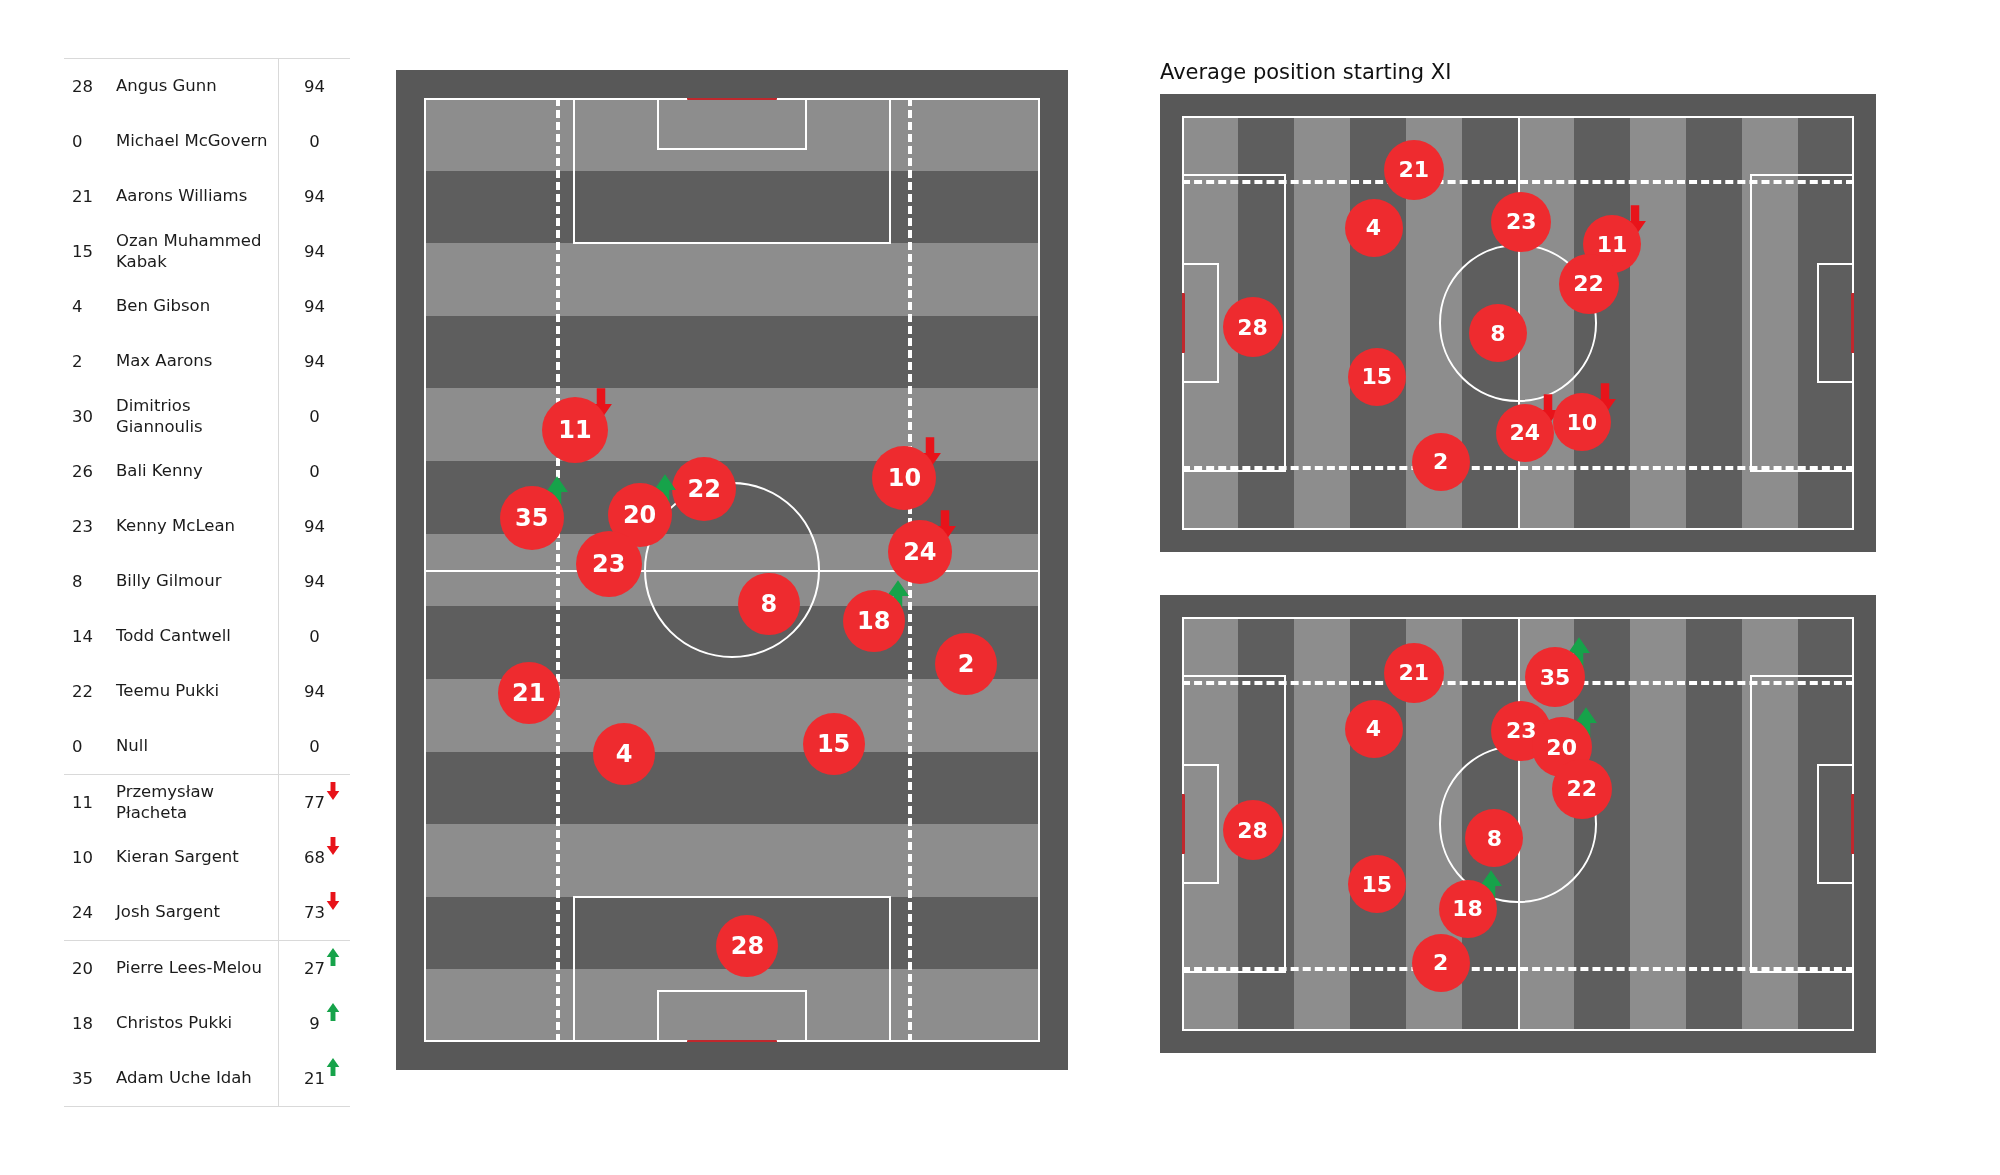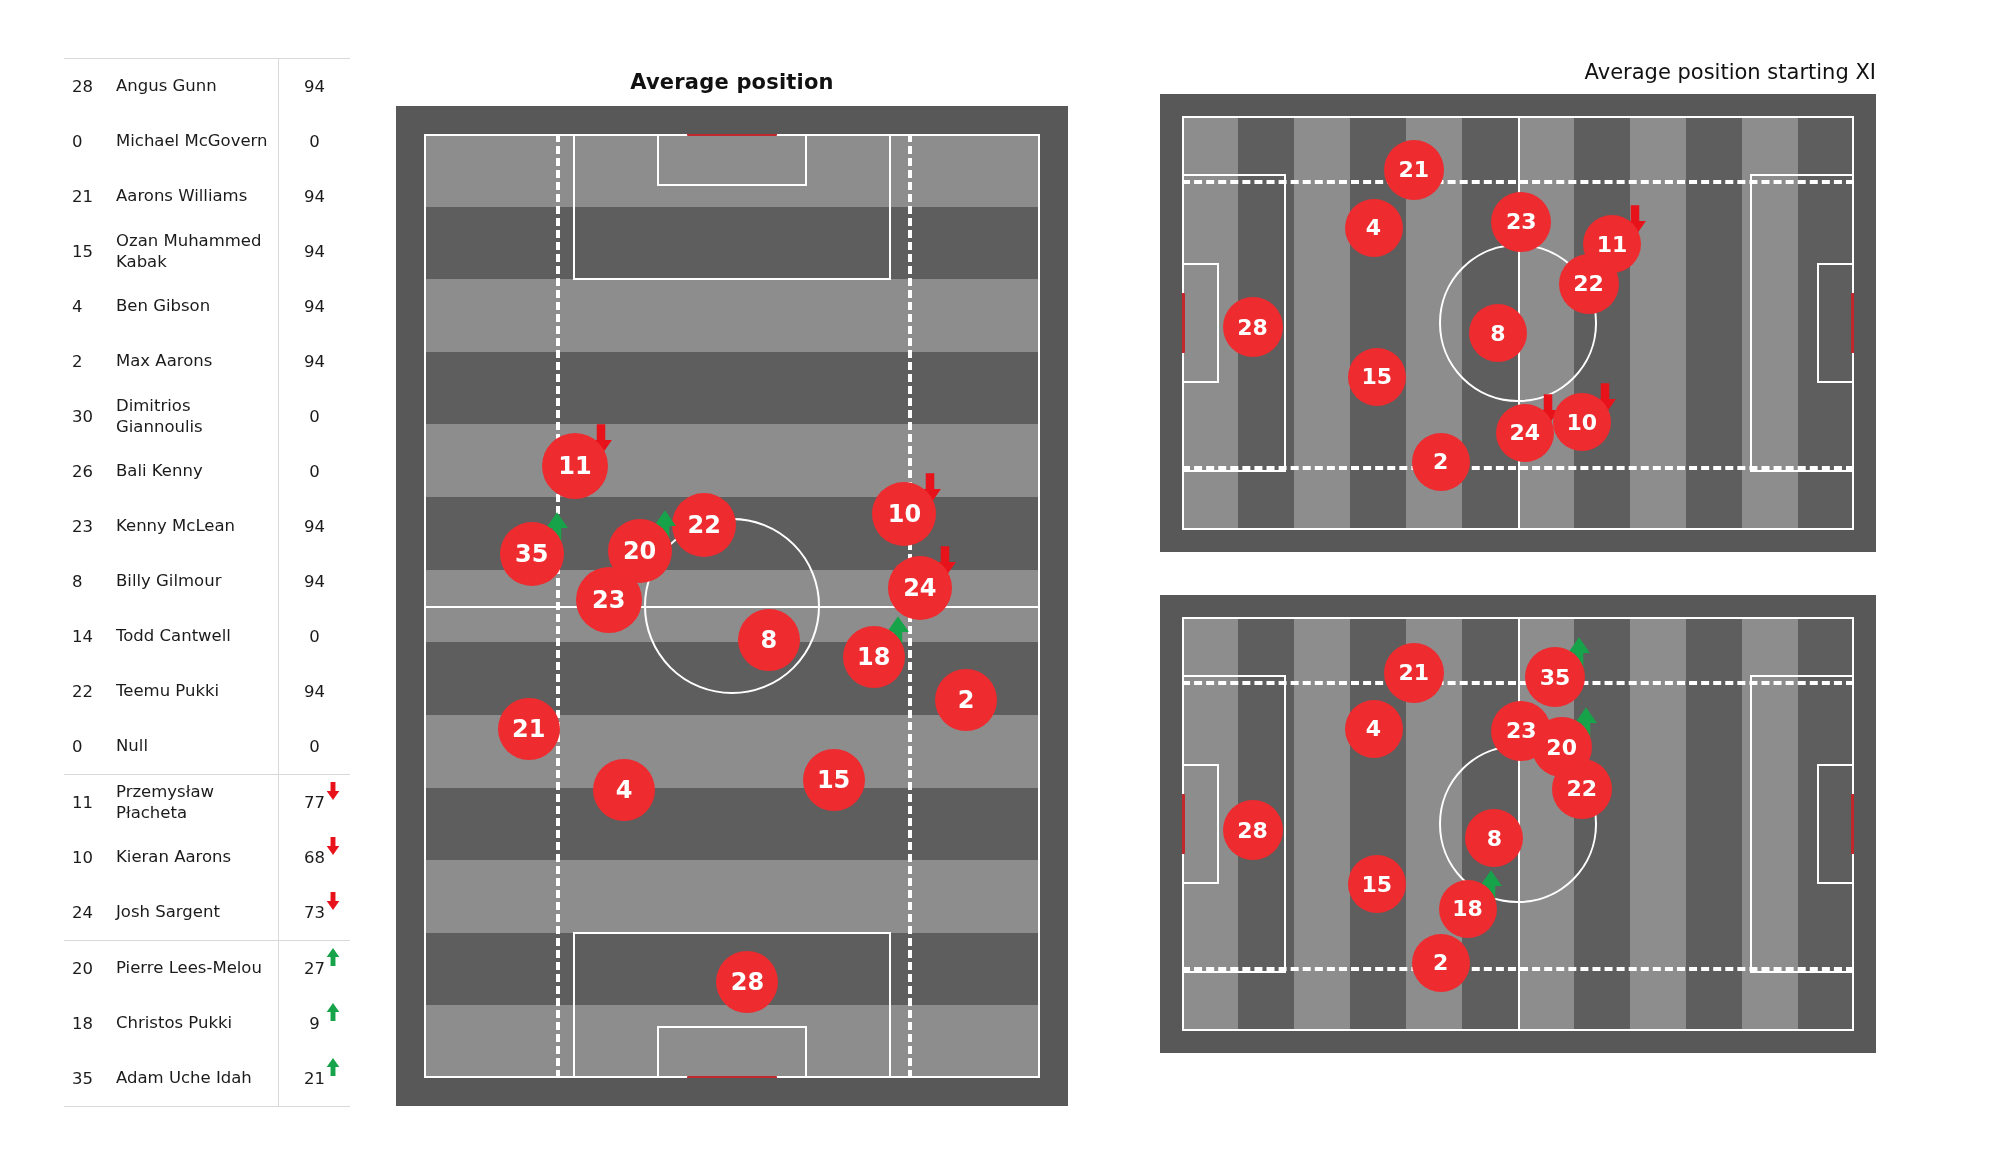--- a/index.html
+++ b/index.html
@@ -78,21 +78,21 @@
   }
   .pm-arrow{
     position:absolute;width:26px;height:34px;
     transform:translate(-50%,-50%);
   }
 
   
   #start-wrap{position:absolute;left:1160px;top:60px;width:716px;}
   #final-wrap{position:absolute;left:1160px;top:595px;width:716px;}
   .sub-title{
-    text-align:right;font-size:21px;color:#111;margin:0 0 10px 0;font-weight:normal;
+    text-align:left;font-size:21px;color:#111;margin:0 0 10px 0;font-weight:normal;
   }
 </style>
 </head>
 <body>
 
 <div id="lineup-table">
     <div class="tbl-section">
       <div class="tbl-row">
         <div class="c-num">28</div>
         <div class="c-name">Angus Gunn</div>
@@ -191,21 +191,21 @@
         <div class="c-name">Przemysław Płacheta</div>
         <div class="c-min">
           <span>77</span>
           <span class="arr-down"><svg viewBox="0 0 20 28" width="14" height="20">
               <path d="M6.5 1 L13.5 1 L13.5 14 L19 14 L10 27 L1 14 L6.5 14 Z" fill="#e8131a"></path>
             </svg></span>
         </div>
       </div>
       <div class="tbl-row">
         <div class="c-num">10</div>
-        <div class="c-name">Kieran Aarons</div>
+        <div class="c-name">Kieran Sargent</div>
         <div class="c-min">
           <span>68</span>
           <span class="arr-down"><svg viewBox="0 0 20 28" width="14" height="20">
               <path d="M6.5 1 L13.5 1 L13.5 14 L19 14 L10 27 L1 14 L6.5 14 Z" fill="#e8131a"></path>
             </svg></span>
         </div>
       </div>
       <div class="tbl-row">
         <div class="c-num">24</div>
         <div class="c-name">Josh Sargent</div>
@@ -245,21 +245,20 @@
           <span>21</span>
           <span class="arr-up"><svg viewBox="0 0 20 28" width="14" height="20">
               <path d="M10 1 L19 14 L13.5 14 L13.5 27 L6.5 27 L6.5 14 L1 14 Z" fill="#16a34a"></path>
             </svg></span>
         </div>
       </div>
     </div>
   </div>
 
 <div id="main-pitch-wrap">
-  <div id="main-title">Average position</div>
   <div id="main-pitch" class="pitch-outer" style="width: 672px; height: 1000px; background: rgb(88, 88, 88);">
       <div class="pitch-inner" style="left: 28px; top: 28px; width: 616px; height: 944px;">
         <div class="stripe" style="top: 0px; height: 72.6154px; background: rgb(141, 141, 141);"></div>
         <div class="stripe" style="top: 72.6154px; height: 72.6154px; background: rgb(94, 94, 94);"></div>
         <div class="stripe" style="top: 145.231px; height: 72.6154px; background: rgb(141, 141, 141);"></div>
         <div class="stripe" style="top: 217.846px; height: 72.6154px; background: rgb(94, 94, 94);"></div>
         <div class="stripe" style="top: 290.462px; height: 72.6154px; background: rgb(141, 141, 141);"></div>
         <div class="stripe" style="top: 363.077px; height: 72.6154px; background: rgb(94, 94, 94);"></div>
         <div class="stripe" style="top: 435.692px; height: 72.6154px; background: rgb(141, 141, 141);"></div>
         <div class="stripe" style="top: 508.308px; height: 72.6154px; background: rgb(94, 94, 94);"></div>

